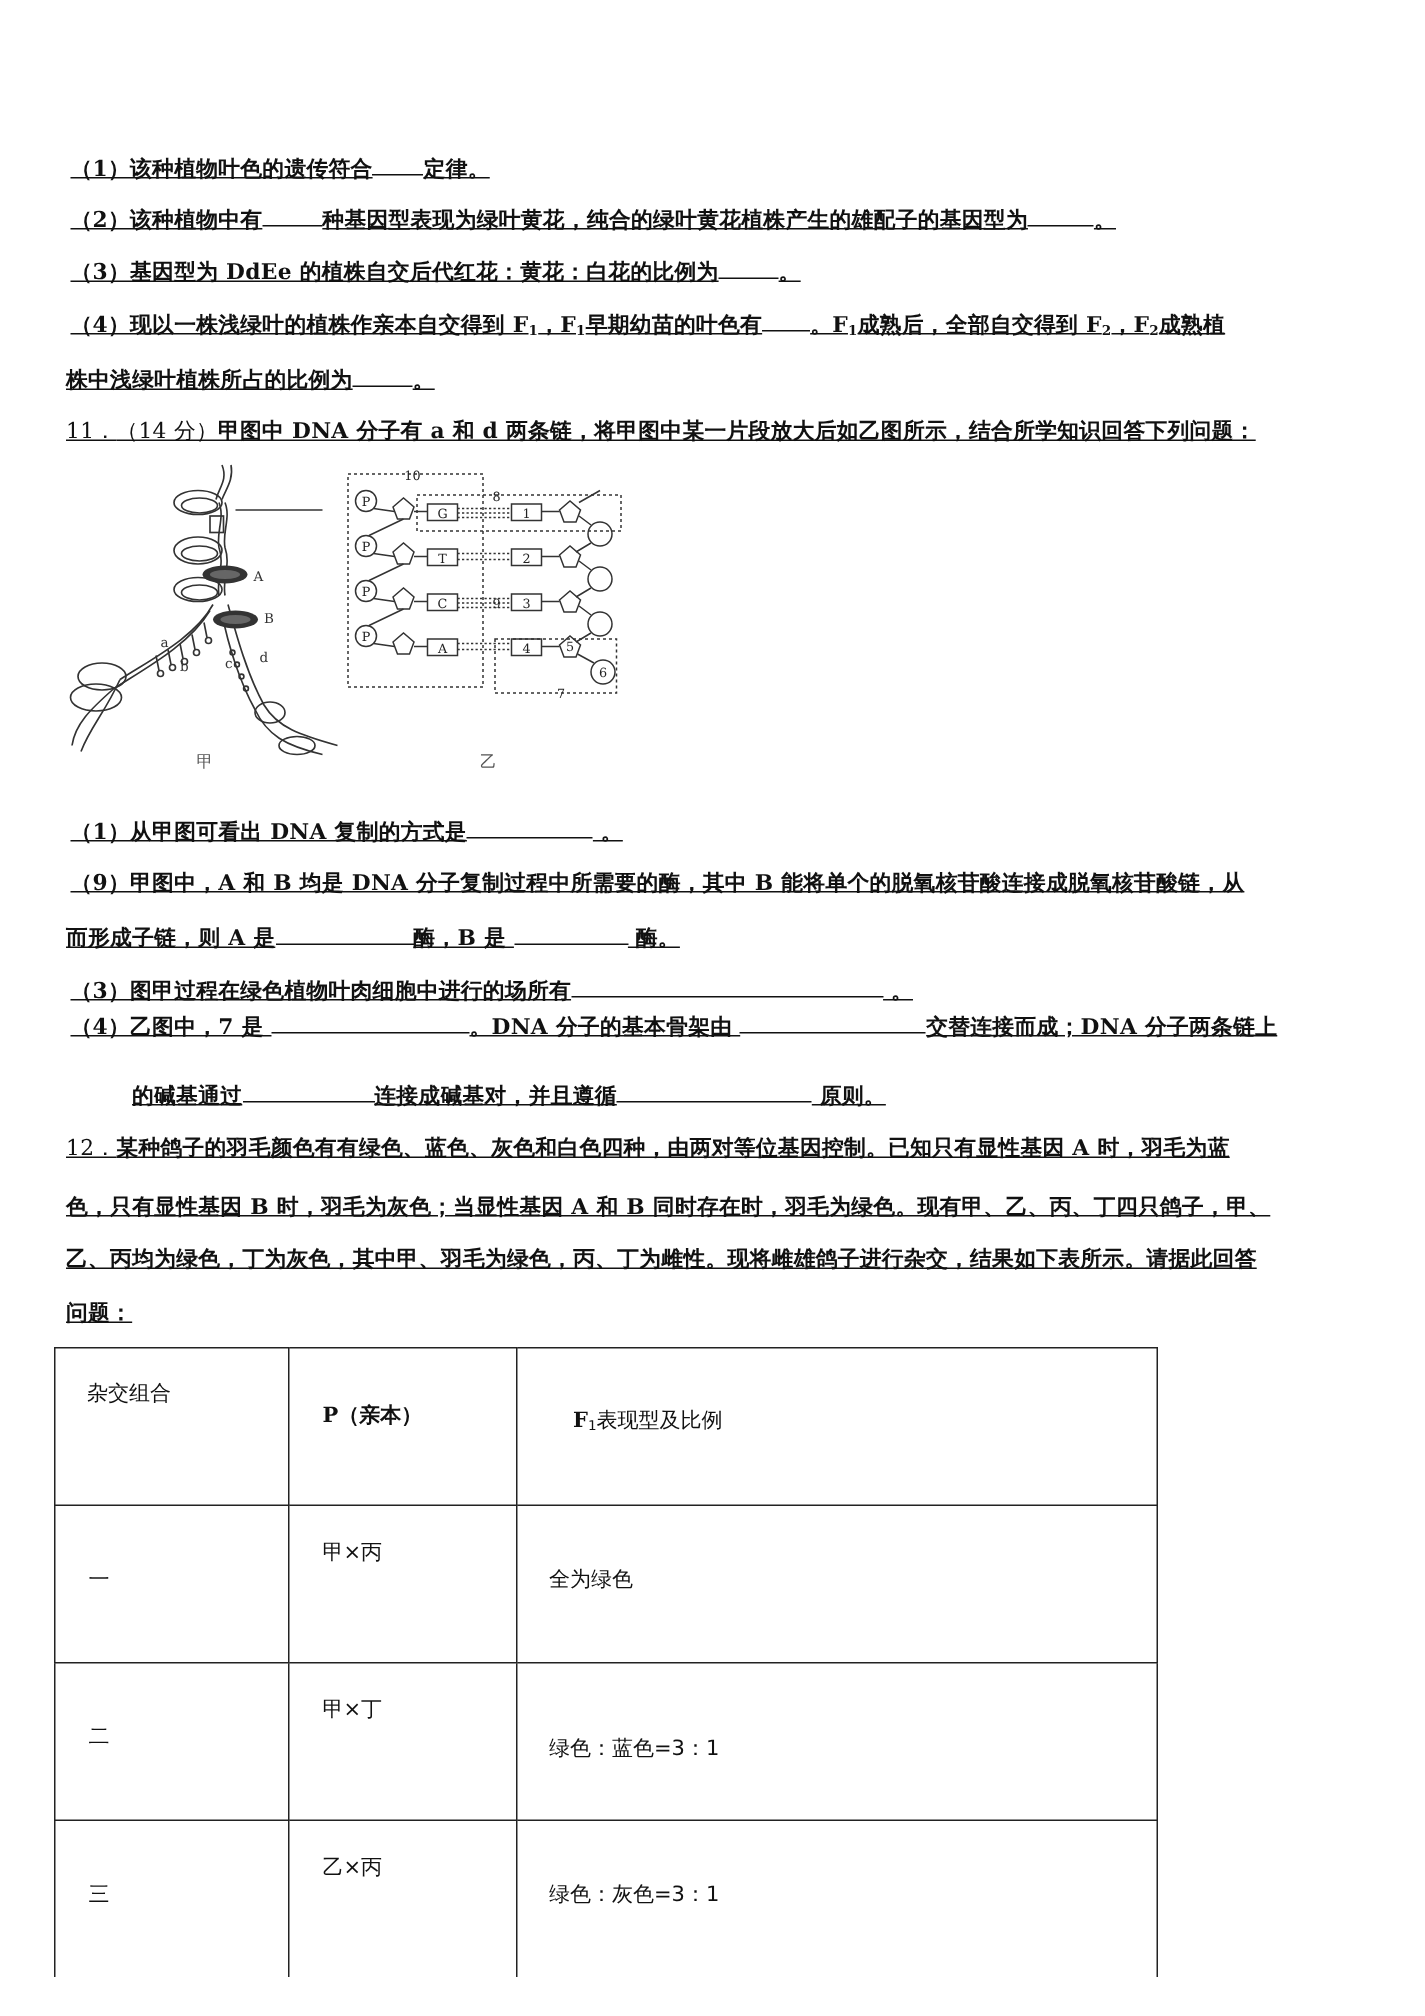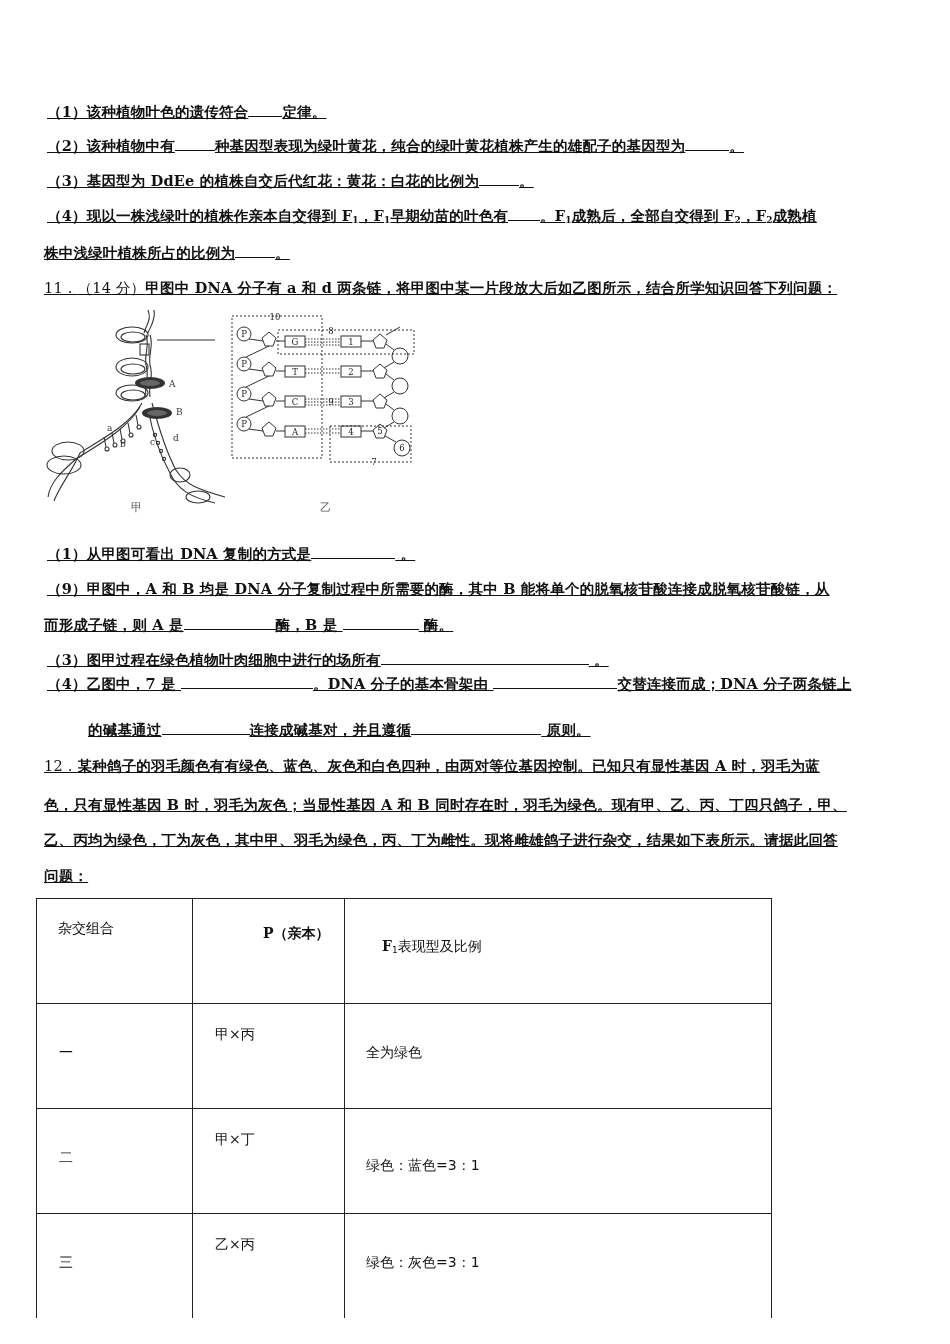--- a/index.html
+++ b/index.html
@@ -246,21 +246,21 @@
 <table class="cross">
   <tbody>
       <tr>
     <td class="c1 r0">
       <div class="cell-inner" style="height:80px;">
             <span class="tx" style="left:9px; top:9px;">杂交组合</span>
           </div>
     </td>
     <td class="c2 r0">
       <div class="cell-inner" style="height:80px;">
-            <span class="tx bold" style="left:10px; top:14px;margin-left:48px;">P（亲本）</span>
+            <span class="tx bold" style="left:10px; top:24px;">P（亲本）</span>
           </div>
     </td>
     <td class="c3 r0">
       <div class="cell-inner" style="height:80px;">
             <span class="tx" style="left:9px; top:27px;margin-left:16px;"><span class="bold">F</span><sub>1</sub><span>表现型及比例</span></span>
           </div>
     </td>
   </tr>
   <tr>
     <td class="c1 r1">

